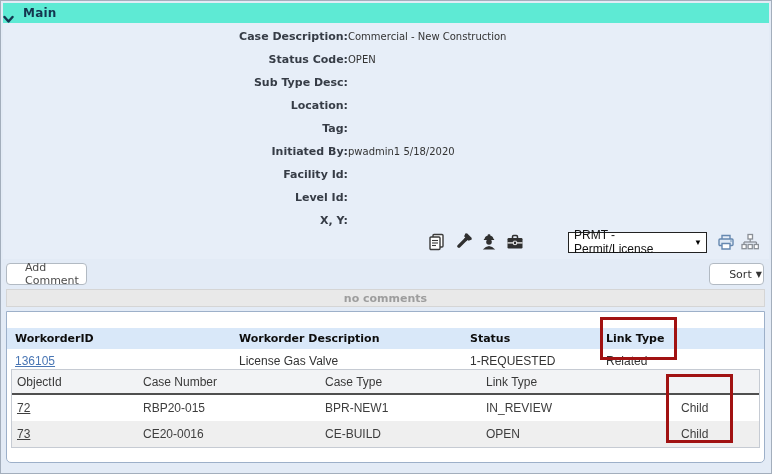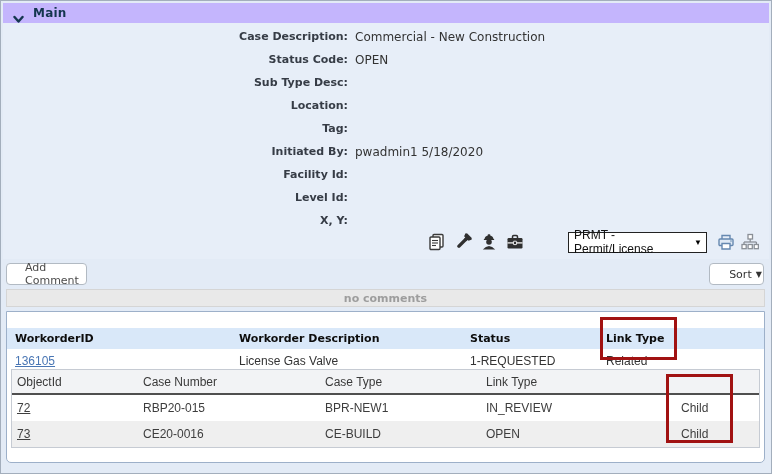--- a/index.html
+++ b/index.html
@@ -7,35 +7,35 @@
   body { font-family:"DejaVu Sans", sans-serif; }
 
   .window{
     position:relative; width:772px; height:474px;
     background:#e3ebf6; border:1px solid #a3aebc; overflow:hidden;
   }
 
   
   .main-header{
     position:absolute; left:2px; right:2px; top:2px; height:20px;
-    background:#c4b5fd; display:flex; align-items:center; padding-left:10px;
+    background:#5eead4; display:flex; align-items:center; 
   }
   .main-header .chev{ width:11px; height:9px; margin-right:9px; cursor:pointer; }
   .main-title{ font-size:12px; font-weight:bold; color:#14364f; letter-spacing:.2px; }
 
   
   .form-panel{
     position:absolute; left:2px; right:2px; top:22px; height:236px;
     background:#e7eef8; padding-top:2px;
   }
   .form-row{ display:flex; height:23px; align-items:center; }
   .form-label{
     width:345px; text-align:right; font-size:11px; font-weight:bold; color:#363c46;
   }
-  .form-value{ margin-left:7px; font-size:12px; color:#333; }
+  .form-value{ font-size:10px; color:#333; }
 
   
   .icon-toolbar{
     position:absolute; left:425px; right:4px; top:206px; height:26px;
     display:flex; align-items:center;
   }
   .tool-btn{ width:18px; height:18px; margin-right:8px; cursor:pointer; display:inline-flex; }
   .tool-btn svg{ width:18px; height:18px; }
   .module-select{
     margin-left:36px; width:140px; height:21px; background:#fff;

